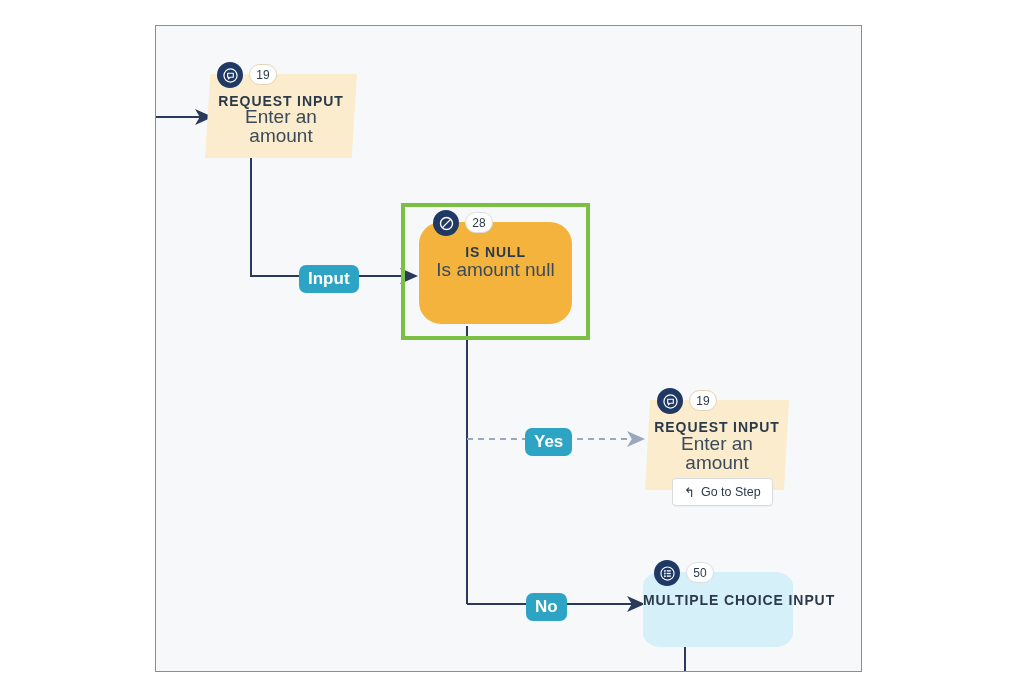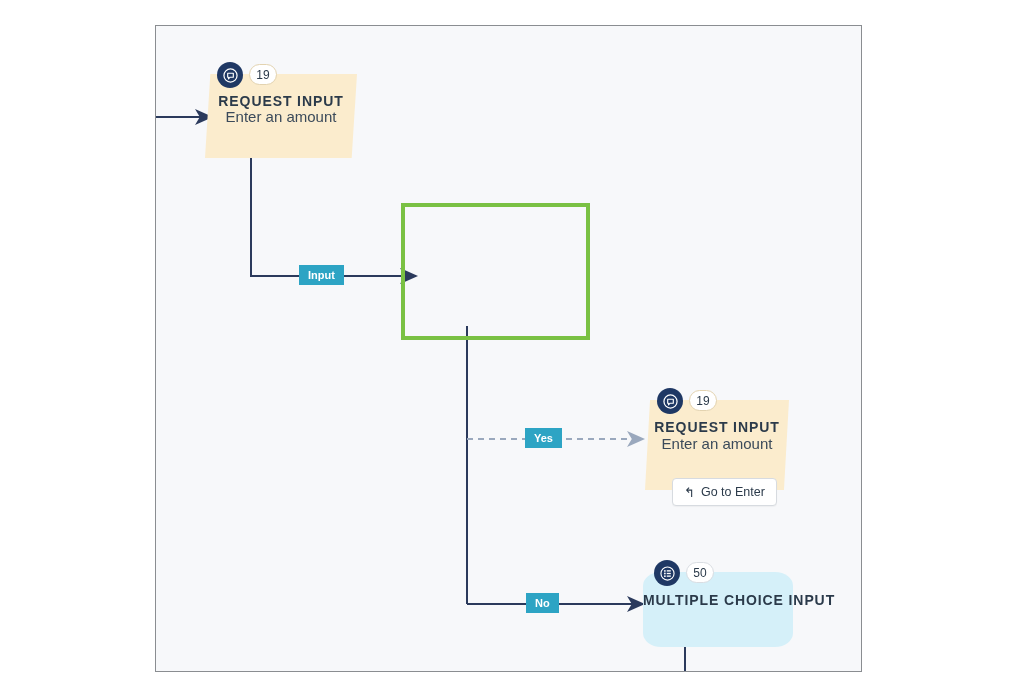--- a/index.html
+++ b/index.html
@@ -73,21 +73,21 @@
     color: #2b3a4a;
     text-transform: uppercase;
     white-space: nowrap;
   }
 
   .node-text {
     position: absolute;
     left: 6px;
     right: 6px;
     text-align: center;
-    font-size: 15px;
+    font-size: 19px;
     color: #3b4a5a;
     line-height: 19px;
   }
 
   
   .node-icon {
     position: absolute;
     width: 26px;
     height: 26px;
     border-radius: 50%;
@@ -124,23 +124,23 @@
     background: transparent;
     box-sizing: border-box;
     z-index: 1;
   }
 
   
   .edge-label {
     position: absolute;
     background: #2da4c4;
     color: #ffffff;
-    font-size: 11px;
+    font-size: 17px;
     font-weight: bold;
-    border-radius: 0;
+    border-radius: 7px;
     padding: 4px 9px;
     z-index: 5;
     white-space: nowrap;
   }
 
   
   .goto-btn {
     position: absolute;
     background: #ffffff;
     border: 1px solid #d7dbe0;
@@ -197,41 +197,57 @@
       </svg>
     </div>
 
     <div class="node-num" style="left:44px; top:-10px;">19</div>
 
     <div class="node-kicker" style="top:19px;">REQUEST INPUT</div>
 
     <div class="node-text" style="top:33px;">Enter an amount</div>
   </div>
 
+  <div class="node" style="left:263px; top:196px; width:153px; height:102px;">
+    <div class="node-body shape-rounded"></div>
+
+    <div class="node-icon" style="left:14px; top:-12px;">
+      <svg width="15" height="15" viewBox="0 0 16 16">
+        <circle cx="8" cy="8" r="6.4" fill="none" stroke="#ffffff" stroke-width="1.5"></circle>
+        <line x1="3.6" y1="12.4" x2="12.4" y2="3.6" stroke="#ffffff" stroke-width="1.5"></line>
+      </svg>
+    </div>
+
+    <div class="node-num plain" style="left:46px; top:-10px;">28</div>
+
+    <div class="node-kicker" style="top:22px;">IS NULL</div>
+
+    <div class="node-text" style="top:38px;">Is amount null</div>
+  </div>
 
   <div class="node" style="left:489px; top:374px; width:144px; height:90px;">
     <div class="node-body shape-parallelogram"></div>
 
     <div class="node-icon" style="left:12px; top:-12px;">
       <svg width="15" height="15" viewBox="0 0 16 16">
         <circle cx="8" cy="8" r="7" fill="none" stroke="#ffffff" stroke-width="1.3"></circle>
         <path d="M5 5.6 h6 v4.2 H7.6 L5.9 11.5 V9.8 H5 Z" fill="none" stroke="#ffffff" stroke-width="1.2" stroke-linejoin="round"></path>
       </svg>
     </div>
 
     <div class="node-num" style="left:44px; top:-10px;">19</div>
 
     <div class="node-kicker" style="top:19px;">REQUEST INPUT</div>
 
     <div class="node-text" style="top:34px;">Enter an amount</div>
   </div>
 
   <div class="goto-btn" style="left:516px; top:452px;">
     <span class="undo">↰</span>
-    <span>Go to Enter</span>
+    <span>Go to Step</span>
   </div>
 
   <div class="node" style="left:487px; top:546px; width:150px; height:75px;">
     <div class="node-body shape-doc"></div>
 
     <div class="node-icon" style="left:11px; top:-12px;">
       <svg width="15" height="15" viewBox="0 0 16 16">
         <circle cx="8" cy="8" r="7" fill="none" stroke="#ffffff" stroke-width="1.2"></circle>
         <circle cx="5.2" cy="5.2" r="0.95" fill="#ffffff"></circle>
         <circle cx="5.2" cy="8" r="0.95" fill="#ffffff"></circle>

